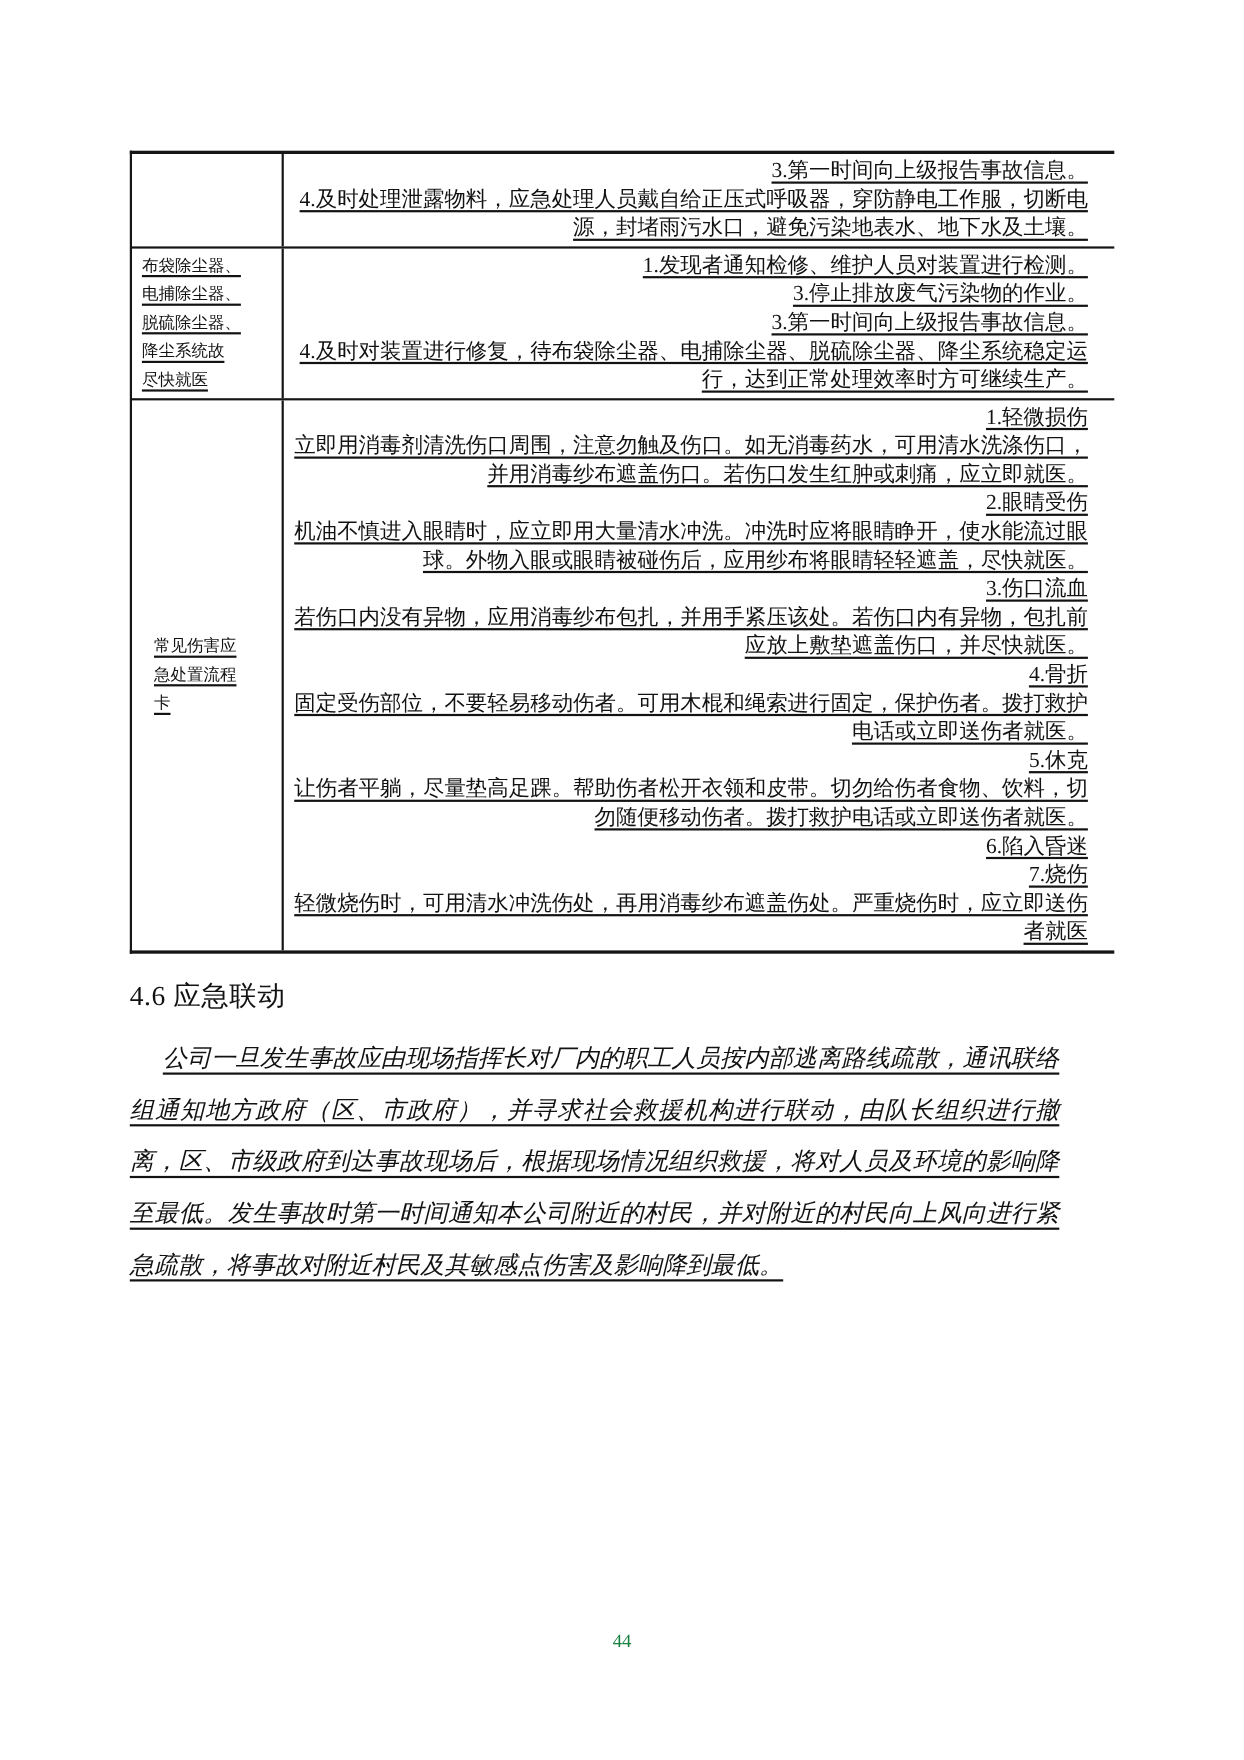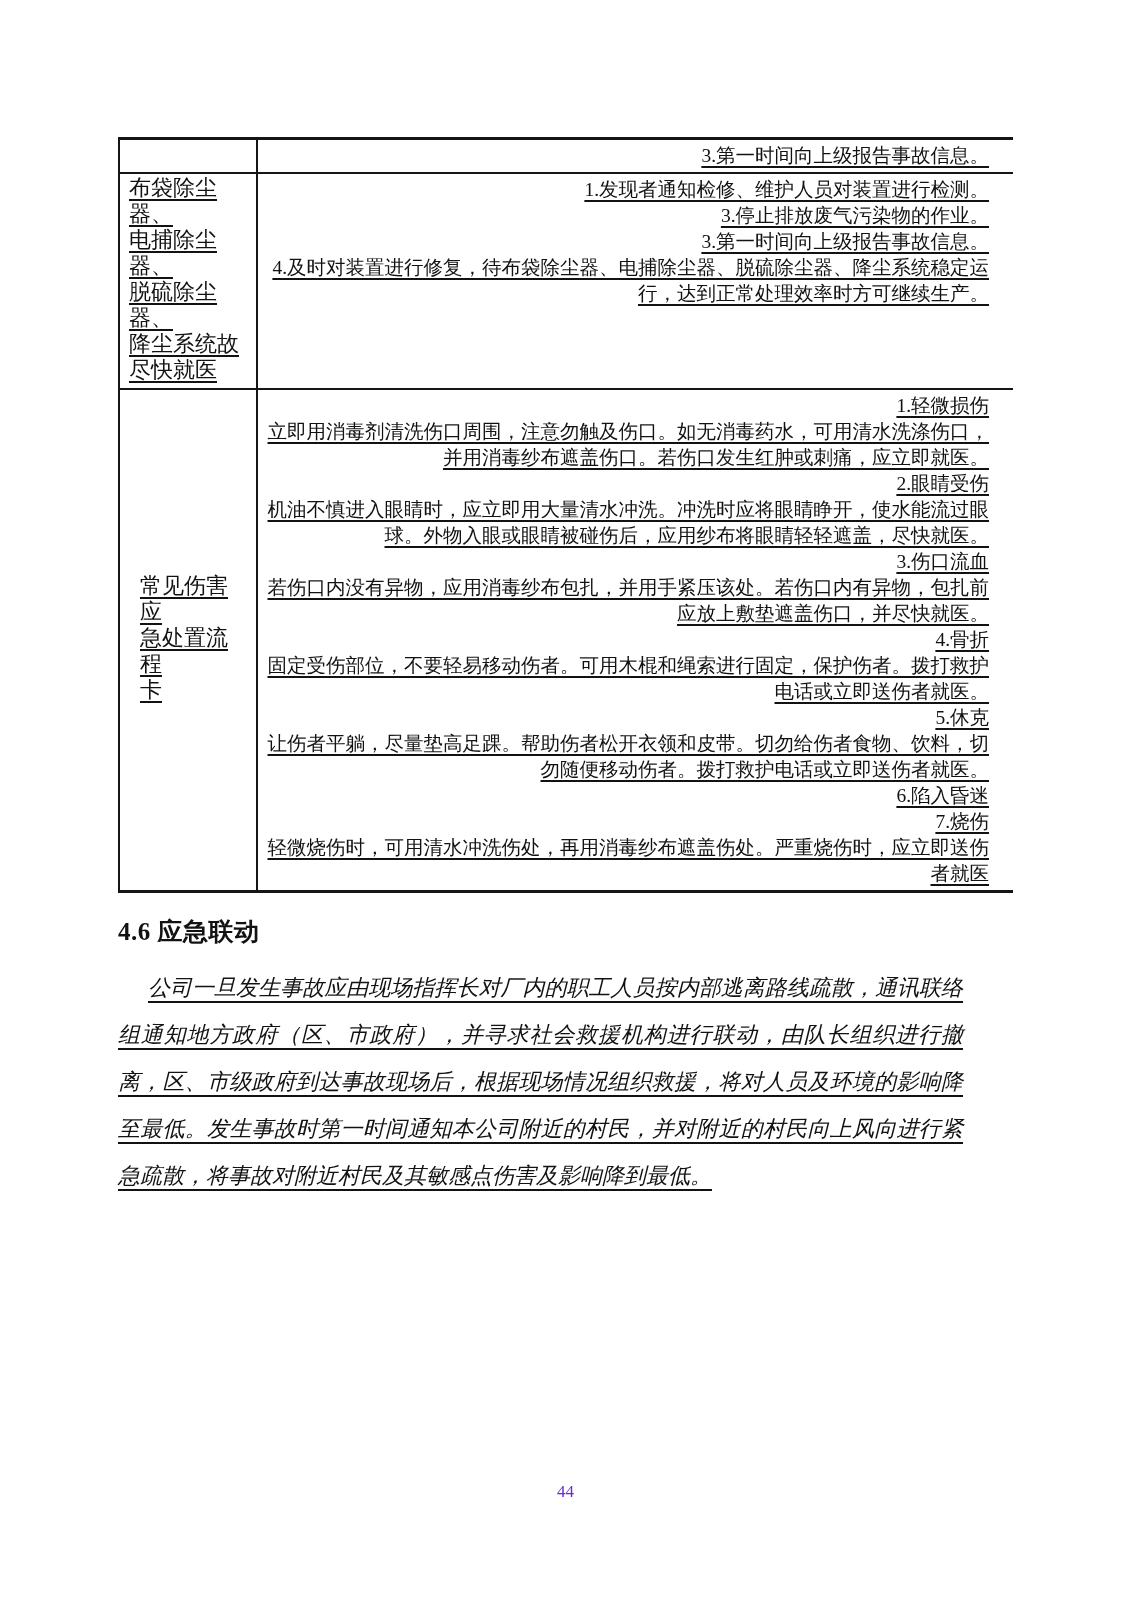--- a/index.html
+++ b/index.html
@@ -20,40 +20,40 @@
     border-top: 3px solid #151515;
     border-bottom: 3px solid #151515;
     border-left: 2px solid #151515;
   }
   .t-row { display: flex; align-items: stretch; }
   .t-row + .t-row { border-top: 2px solid #151515; }
   .cell-left {
     flex: 0 0 138px; width: 138px;
     border-right: 2px solid #151515;
     padding: 3px 8px 3px 9px;
-    font-size: 22px; line-height: 26px; font-family: Liberation Mono, monospace;
+    font-size: 15px; line-height: 26px;
   }
   .cell-left.center-v { display: flex; flex-direction: column; justify-content: center; padding-left: 20px; }
   .cell-right {
     flex: 1 1 auto;
     padding: 3px 24px 3px 6px;
     font-size: 19.5px; line-height: 26px;
   }
   .cell-right p { margin: 0; text-align: right; }
   .u {
     text-decoration: underline;
     text-decoration-thickness: 1.5px;
     text-underline-offset: 4px;
   }
 
   
   .section-heading {
     margin: 22px 0 0 0;
     font-size: 25px;
-    font-weight: bold;
+    font-weight: normal;
     letter-spacing: 0.5px;
   }
   .body-paragraph {
     width: 845px;
     margin: 16px 0 0 0;
     font-size: 22px;
     line-height: 47px;
     text-align: justify;
     text-indent: 30px;
     text-decoration: underline;
@@ -62,34 +62,35 @@
     font-style: italic;
   }
 
   
   .page-number {
     position: absolute;
     top: 1482px; left: 0;
     width: 100%;
     text-align: center;
     font-size: 17px;
-    color: #6d28d9;
+    color: #15803d;
   }
 </style>
 </head>
 <body>
 
 <div class="page">
 
   <div class="doc-table">
 
     <div class="t-row">
       <div class="cell-left"></div>
       <div class="cell-right">
         <p class="u">3.第一时间向上级报告事故信息。</p>
+        <p class="u">4.及时处理泄露物料，应急处理人员戴自给正压式呼吸器，穿防静电工作服，切断电源，封堵雨污水口，避免污染地表水、地下水及土壤。</p>
       </div>
     </div>
 
     <div class="t-row">
       <div class="cell-left">
         <div class="u">布袋除尘器、</div>
         <div class="u">电捕除尘器、</div>
         <div class="u">脱硫除尘器、</div>
         <div class="u">降尘系统故</div>
         <div class="u">尽快就医</div>

